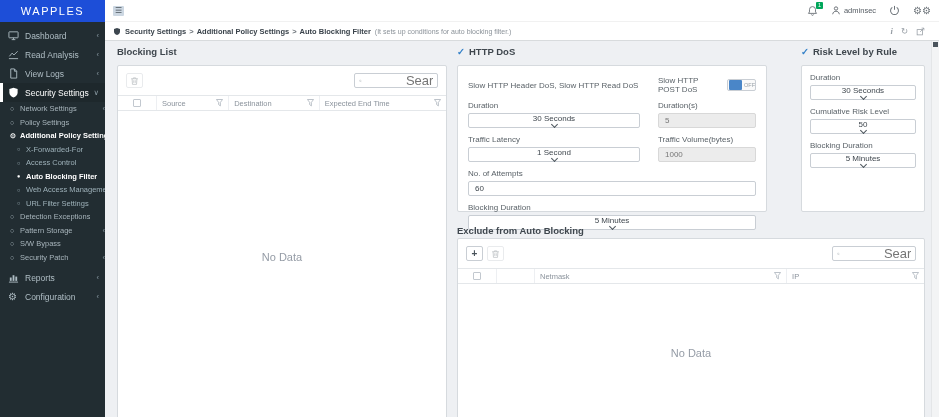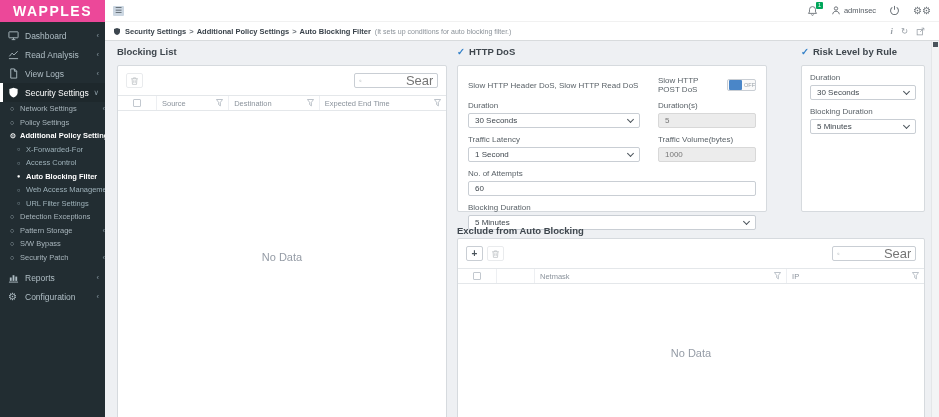--- a/index.html
+++ b/index.html
@@ -2,21 +2,21 @@
 <html><head>
 <meta charset="utf-8">
 <style>
   * { margin:0; padding:0; box-sizing:border-box; }
   html,body { width:939px; height:417px; overflow:hidden; }
   body { font-family:"Liberation Sans", sans-serif; background:#fff; position:relative; }
   .app { position:absolute; inset:0; }
 
   
   .sidebar { position:absolute; left:0; top:0; width:105px; height:417px; background:#222d32; }
-  .logo { height:22px; background:#ec4899; color:#fff; font-weight:bold; font-size:14px;
+  .logo { height:22px; background:#1d4ed8; color:#fff; font-weight:normal; font-size:11px;
           letter-spacing:1.5px; display:flex; align-items:center; justify-content:center; }
   nav { padding-top:4px; }
   .ni { display:flex; align-items:center; cursor:pointer; }
   .ni .nlabel { white-space:nowrap; overflow:hidden; }
   .l1 { height:19px; padding:0 6px 0 8px; font-size:8.5px; color:#b0bec5; }
   .l1 .nico { width:13px; margin-right:4px; display:flex; align-items:center; color:#aebcc3; flex:none; }
   .l1.active { background:#1e282c; color:#fff; border-left:3px solid #fff; padding-left:5px; }
   .l1.active .nico { color:#fff; }
   .nchev { margin-left:auto; font-size:7.5px; color:#8a9ba3; padding-left:3px; }
   .l2 { height:13.5px; padding-left:10px; font-size:7.5px; color:#a7b4bb; }
@@ -69,21 +69,21 @@
            align-items:stretch; font-size:7.5px; color:#8b939c; }
   .th { display:flex; align-items:center; padding:0 5px; border-left:1px solid #edeff2; }
   .th:first-child { border-left:none; }
   .th .funnel { margin-left:auto; cursor:pointer; display:flex; }
   .cbcol { justify-content:center; }
   .cb { width:8px; height:8px; border:1px solid #c2c8cf; border-radius:1px; background:#fff; cursor:pointer; }
   .nodata { position:absolute; left:0; right:0; text-align:center; color:#959ca6; font-size:11px; }
 
   .fld-label { font-size:8px; color:#5a6268; margin:7px 0 3px; }
   .control { height:15px; border:1px solid #c9ced4; border-radius:2px; font-size:8px; color:#3f474e;
-             display:flex; align-items:center; padding:0 6px; background:#fff; width:100%; }
+             display:flex; align-items:center; padding:0 6px; background:#fff; width:100%;flex-direction:column; }
   input.control { font-family:"Liberation Sans", sans-serif; outline:none; }
   .control.disabled { background:#ececec; color:#777; border-color:#d8d8d8; }
   .sel { cursor:pointer; justify-content:space-between; }
   .chev { width:5px; height:5px; border-right:1.5px solid #4c555c; border-bottom:1.5px solid #4c555c;
           transform:rotate(45deg); margin-top:-2px; flex:none; }
 
   .hd-grid { display:grid; grid-template-columns:172px 1fr; column-gap:18px; padding:2px 10px 0; }
   .row-top { display:flex; align-items:center; font-size:8px; color:#5a6268; margin-top:8px; }
   .switch { display:inline-flex; align-items:center; border:1px solid #c9ced4; border-radius:2px;
             height:12px; width:30px; background:#fafafa; margin-left:5px; cursor:pointer; }
@@ -378,20 +378,27 @@
     </div>
     <section class="panel" style="left:696px; top:24px; width:124px; height:147px;">
       <div class="pad8">
         <div class="fld-label">Duration</div>
         <div class="control sel">
           <span>30 Seconds</span>
           <i class="chev"></i>
         </div>
       </div>
       <div class="pad8">
+        <div class="fld-label">Cumulative Risk Level</div>
+        <div class="control sel">
+          <span>50</span>
+          <i class="chev"></i>
+        </div>
+      </div>
+      <div class="pad8">
         <div class="fld-label">Blocking Duration</div>
         <div class="control sel">
           <span>5 Minutes</span>
           <i class="chev"></i>
         </div>
       </div>
     </section>
 
     <div class="section-title" style="left:352px; top:184px;">
       <span>Exclude from Auto Blocking</span>

